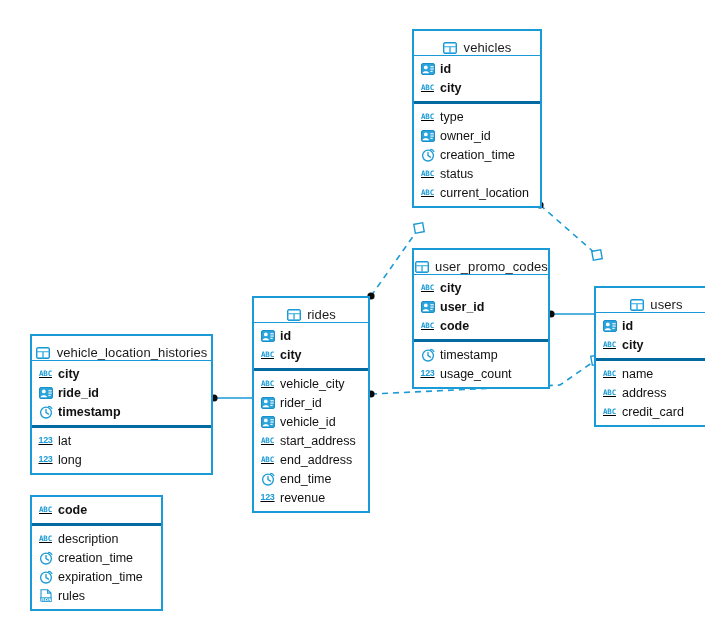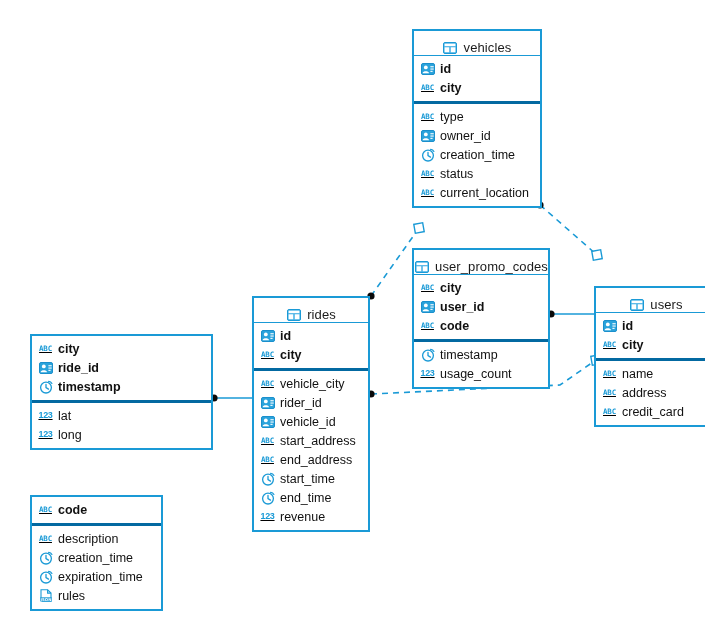--- a/index.html
+++ b/index.html
@@ -401,41 +401,42 @@
             <span class="field-name">end_address</span>
           </div>
           <div class="field-row">
             <span class="icn">
               <svg width="14" height="14" viewBox="0 0 14 14">
                 <circle cx="7" cy="7.6" r="5.4" fill="#ffffff" stroke="#1a9ad6" stroke-width="1.3"></circle>
                 <path d="M7 4.4 L7 7.6 L9.5 9.1" fill="none" stroke="#1a9ad6" stroke-width="1.3" stroke-linecap="round"></path>
                 <path d="M9.6 1.4 C11.3 1.6 12.4 2.4 12.9 3.4" fill="none" stroke="#1a9ad6" stroke-width="1.2" stroke-linecap="round"></path>
               </svg>
             </span>
-            <span class="field-name">start_time</span>
-          </div>
-          <div class="field-row">
-            <span class="icn">
-              <svg width="14" height="14" viewBox="0 0 14 14">
-                <circle cx="7" cy="7.6" r="5.4" fill="#ffffff" stroke="#1a9ad6" stroke-width="1.3"></circle>
-                <path d="M7 4.4 L7 7.6 L9.5 9.1" fill="none" stroke="#1a9ad6" stroke-width="1.3" stroke-linecap="round"></path>
-                <path d="M9.6 1.4 C11.3 1.6 12.4 2.4 12.9 3.4" fill="none" stroke="#1a9ad6" stroke-width="1.2" stroke-linecap="round"></path>
-              </svg>
-            </span>
             <span class="field-name">end_time</span>
           </div>
           <div class="field-row">
             <span class="icn">
               <span class="icn-num">123</span>
             </span>
             <span class="field-name">revenue</span>
           </div>
         </div>
       </div>
       <div class="table-box" style="left: 30px; top: 334px; width: 183px;">
+        <div class="tbl-header">
+          <span class="icn">
+            <svg width="14" height="12" viewBox="0 0 14 12">
+              <rect x="0.5" y="0.5" width="13" height="11" rx="1.5" fill="#4db4e6" stroke="#1a9ad6"></rect>
+              <rect x="1.6" y="1.7" width="10.8" height="2.4" fill="#ffffff"></rect>
+              <rect x="1.6" y="5.3" width="4.6" height="4.9" fill="#ffffff"></rect>
+              <rect x="7.8" y="5.3" width="4.6" height="4.9" fill="#ffffff"></rect>
+            </svg>
+          </span>
+          <span class="tbl-title">vehicle_location_histories</span>
+        </div>
         <div class="tbl-section keys">
           <div class="field-row key">
             <span class="icn">
               <span class="icn-abc">ABC</span>
             </span>
             <span class="field-name">city</span>
           </div>
           <div class="field-row key">
             <span class="icn">
               <svg width="14" height="12" viewBox="0 0 14 12">

